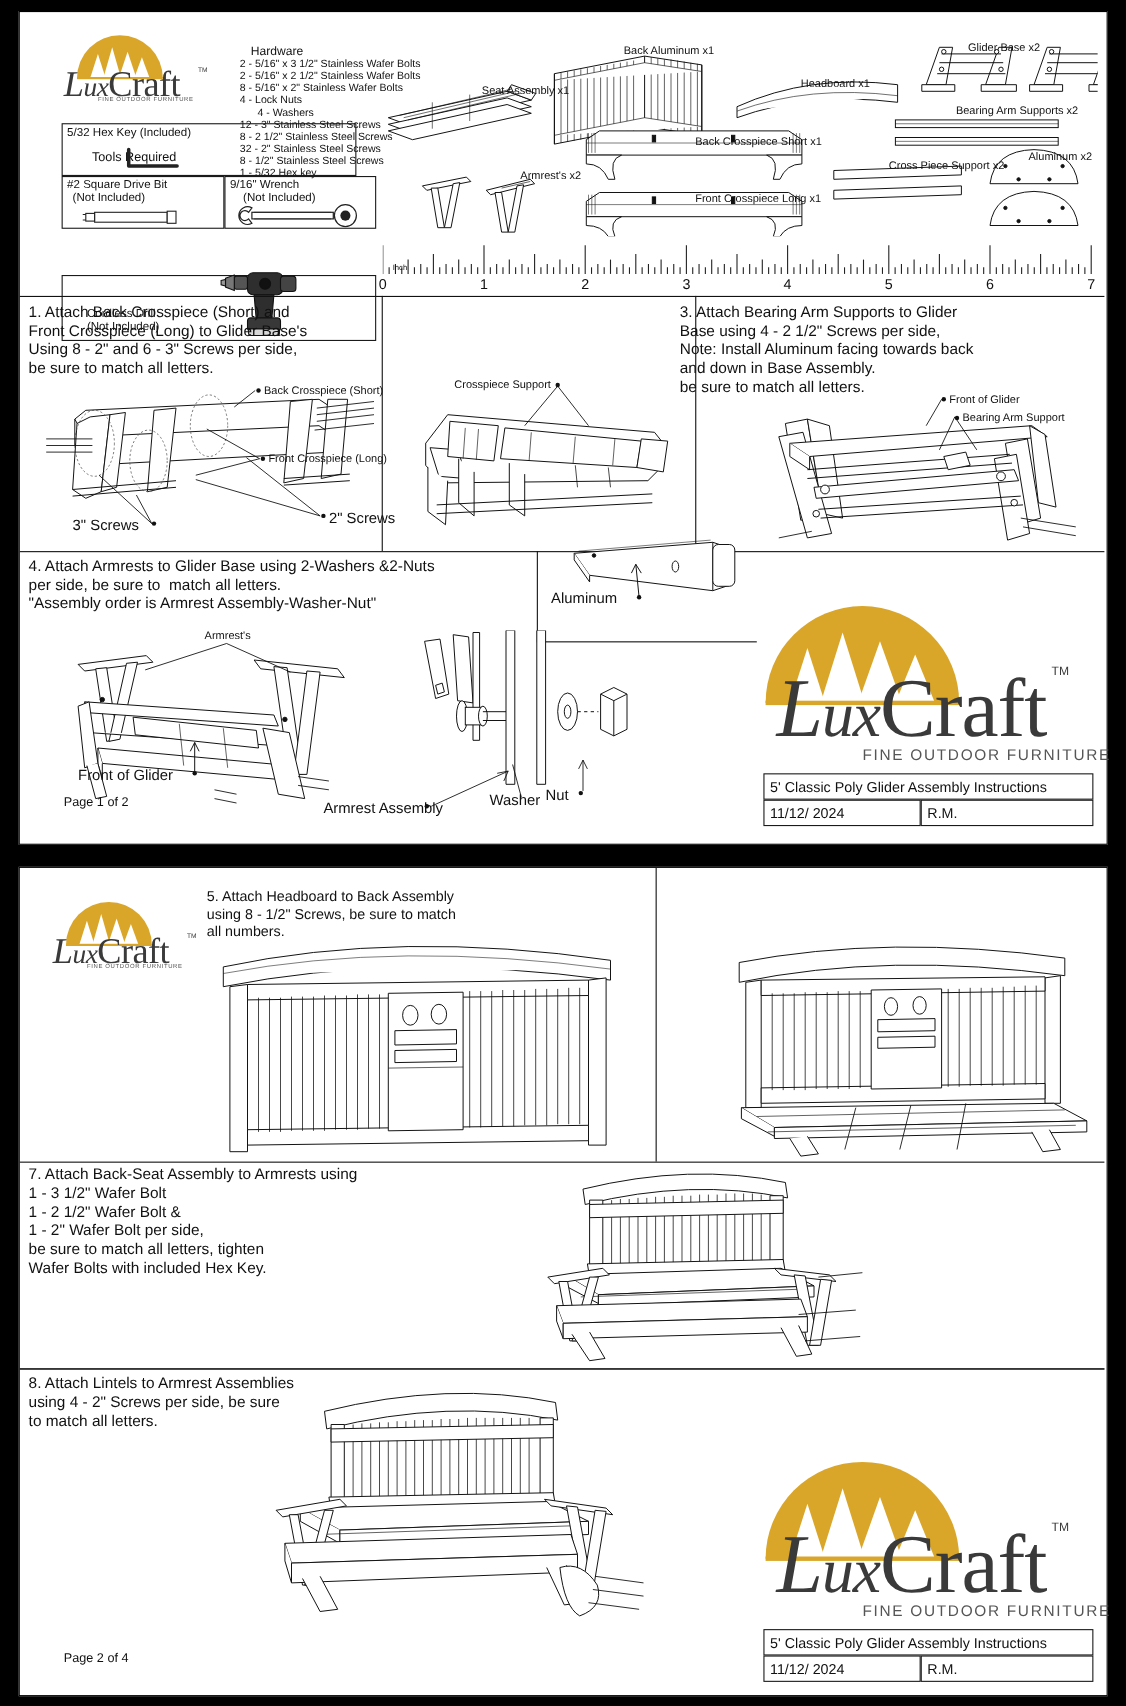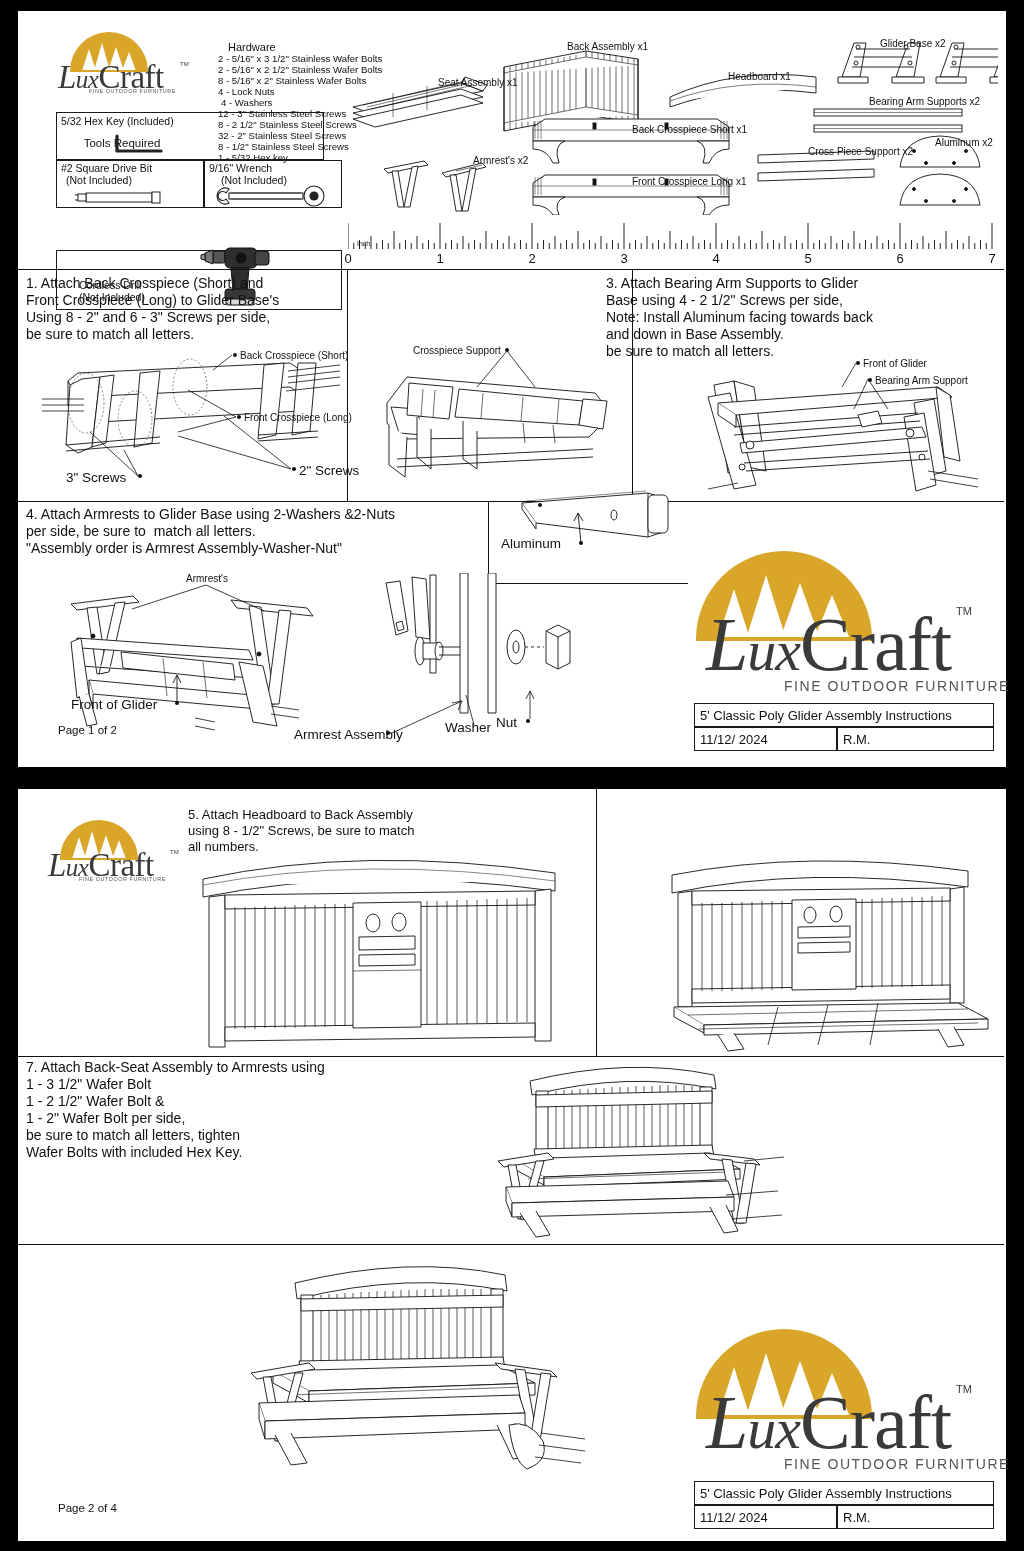--- a/index.html
+++ b/index.html
@@ -57,21 +57,21 @@
     <div class="tm t8" style="left:124px;top:38px;font-size:6px;">TM</div>
     <div class="sub" style="left:33px;top:65px;font-size:5.4px;">FINE OUTDOOR FURNITURE</div>
   </div>
 
   <div class="txt t9" style="left:210px;top:30px;font-size:11px;">Hardware</div>
   <div style="position:absolute;left:200px;top:42px;">
     <div class="txt t9" style="left:0;top:0px;">2 - 5/16" x 3 1/2" Stainless Wafer Bolts</div>
     <div class="txt t9" style="left:0;top:11px;">2 - 5/16" x 2 1/2" Stainless Wafer Bolts</div>
     <div class="txt t9" style="left:0;top:22px;">8 - 5/16" x 2" Stainless Wafer Bolts</div>
     <div class="txt t9" style="left:0;top:33px;">4 - Lock Nuts</div>
-    <div class="txt t9" style="left:3px;top:44px;">4 - Washers</div>
+    <div class="txt t9" style="left:16px;top:44px;">4 - Washers</div>
     <div class="txt t9" style="left:0;top:55px;">12 - 3" Stainless Steel Screws</div>
     <div class="txt t9" style="left:0;top:66px;">8 - 2 1/2" Stainless Steel Screws</div>
     <div class="txt t9" style="left:0;top:77px;">32 - 2" Stainless Steel Screws</div>
     <div class="txt t9" style="left:0;top:88px;">8 - 1/2" Stainless Steel Screws</div>
     <div class="txt t9" style="left:0;top:99px;">1 - 5/32 Hex key</div>
   </div>
 
   <div class="txt t11 ctr" style="left:38px;top:85px;width:132px;">Tools Required</div>
 
   <div class="bx frame" style="left:38px;top:101px;width:268px;height:48px;">
@@ -260,21 +260,21 @@
             <path d="M8 14 L14 14 L20 50 L14 50 Z"></path>
             <path d="M28 8 L34 7 L26 50 L20 50 Z"></path>
             <path d="M14 10 L40 4" stroke-width="0.6"></path>
           </g>
         </g>
       </g>
     </svg>
   </div>
 
   <div class="cal" style="left:420px;top:66px;">Seat Assembly x1</div>
-  <div class="cal" style="left:549px;top:30px;">Back Assembly x1</div>
+  <div class="cal" style="left:549px;top:30px;">Back Aluminum x1</div>
   <div class="cal" style="left:710px;top:60px;">Headboard x1</div>
   <div class="cal" style="left:862px;top:27px;">Glider Base x2</div>
   <div class="cal" style="left:851px;top:85px;">Bearing Arm Supports x2</div>
   <div class="cal" style="left:614px;top:113px;">Back Crosspiece Short x1</div>
   <div class="cal" style="left:614px;top:165px;">Front Crosspiece Long x1</div>
   <div class="cal" style="left:790px;top:135px;">Cross Piece Support x2</div>
   <div class="cal" style="left:917px;top:126px;">Aluminum x2</div>
   <div class="cal" style="left:455px;top:144px;">Armrest's x2</div>
 
   <div class="ruler" style="left:330px;top:208px;width:648px;height:50px;">
@@ -412,21 +412,21 @@
   <div class="ln" style="left:0;top:258px;width:986px;height:1px;"></div>
 
   <div class="ln" style="left:329px;top:258px;width:1px;height:232px;"></div>
   <div class="ln" style="left:614px;top:258px;width:1px;height:232px;"></div>
   <div class="ln" style="left:0;top:490px;width:986px;height:1px;"></div>
 
   <div class="txt t13" style="left:8px;top:264px;width:318px;">1. Attach Back Crosspiece (Short) and
 Front Crosspiece (Long) to Glider Base's
 Using 8 - 2" and 6 - 3" Screws per side,
 be sure to match all letters.</div>
-  <div class="txt t13" style="left:588px;top:264px;width:362px;">3. Attach Bearing Arm Supports to Glider
+  <div class="txt t13" style="left:600px;top:264px;width:362px;">3. Attach Bearing Arm Supports to Glider
 Base using 4 - 2 1/2" Screws per side,
 Note: Install Aluminum facing towards back
 and down in Base Assembly.
 be sure to match all letters.</div>
 
   <div class="draw" style="left:22px;top:340px;width:310px;height:140px;">
     <svg width="310" height="140" viewBox="0 0 310 140">
       <g stroke="#111" fill="#fff" stroke-width="0.9">
         <path d="M28 30 L38 22 L250 12 L262 20 L262 40 L40 52 Z"></path>
         <path d="M28 54 L38 46 L250 36 L262 44 L262 60 L40 72 Z"></path>
@@ -863,20 +863,23 @@
         <g stroke-width="0.8">
           <path d="M266 100 L306 96"></path>
           <path d="M248 134 L300 130"></path>
           <path d="M254 158 L304 154"></path>
         </g>
       </g>
     </svg>
   </div>
 
   <div class="ln" style="left:0;top:455px;width:986px;height:1px;"></div>
+  <div class="txt t13" style="left:8px;top:460px;width:330px;">8. Attach Lintels to Armrest Assemblies
+using 4 - 2" Screws per side, be sure
+to match all letters.</div>
 
   <div class="draw" style="left:215px;top:468px;width:360px;height:230px;">
     <svg width="360" height="230" viewBox="0 0 360 230">
       <g stroke="#111" fill="#fff" stroke-width="0.9">
         <path d="M62 26 Q176 -2 272 18 L274 34 Q176 14 64 42 Z"></path>
         <path d="M68 38 L68 112 L80 114 L80 38 Z"></path>
         <path d="M258 32 L258 106 L270 108 L270 32 Z"></path>
         <g stroke-width="0.7">
           <path d="M88 38 L88 112"></path>
             <path d="M96 37 L96 112"></path>

